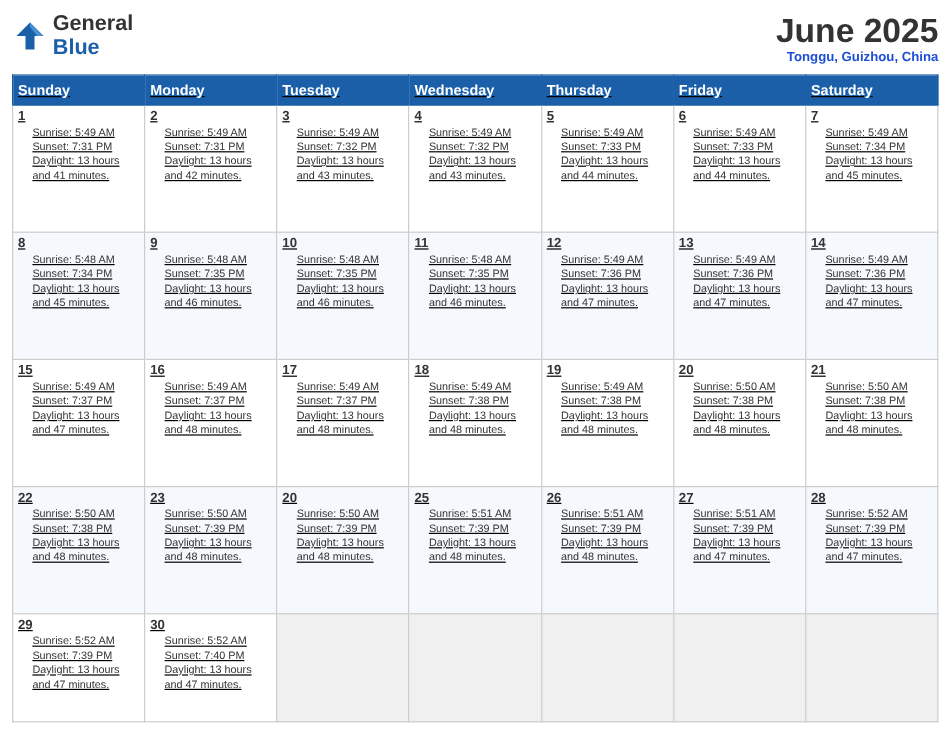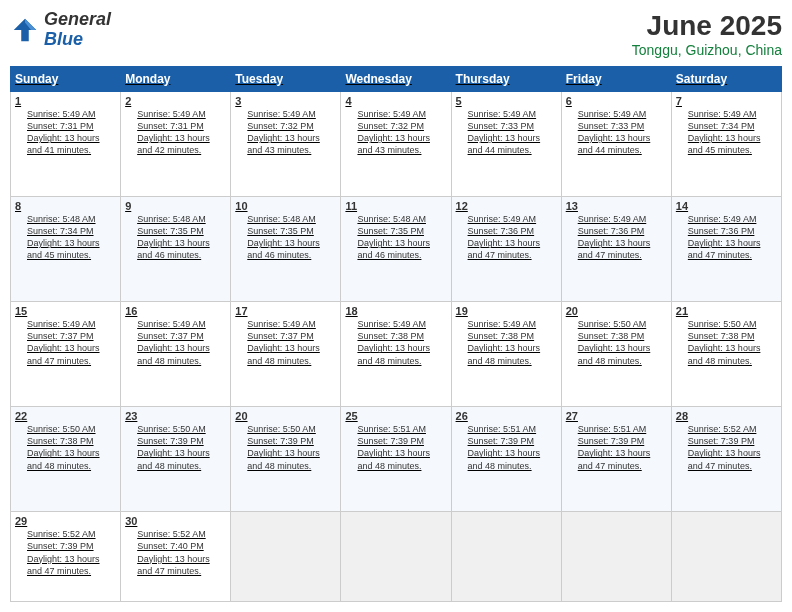--- a/index.html
+++ b/index.html
@@ -25,21 +25,20 @@
     }
     .logo {
       display: flex;
       align-items: center;
       gap: 4px;
     }
     .logo-text {
       display: flex;
       flex-direction: column;
       line-height: 1.1;
-      font-style: italic;
     }
     .logo-general {
       font-size: 18px;
       font-weight: bold;
       color: #333;
     }
     .logo-blue {
       font-size: 18px;
       font-weight: bold;
       color: #1a5fa8;
@@ -50,22 +49,23 @@
     }
     .title-area {
       text-align: right;
     }
     .month-title {
       font-size: 28px;
       font-weight: bold;
       color: #333;
     }
     .location {
-      font-size: 14px;
-      color: #15803d;
+      font-size: 11px;
+      color: #1d4ed8;
+      font-weight: bold;
     }
     .calendar {
       flex: 1;
       border: 1px solid #ccc;
       border-collapse: collapse;
       width: 100%;
       table-layout: fixed;
       text-decoration: underline;
     }
     .calendar th {

